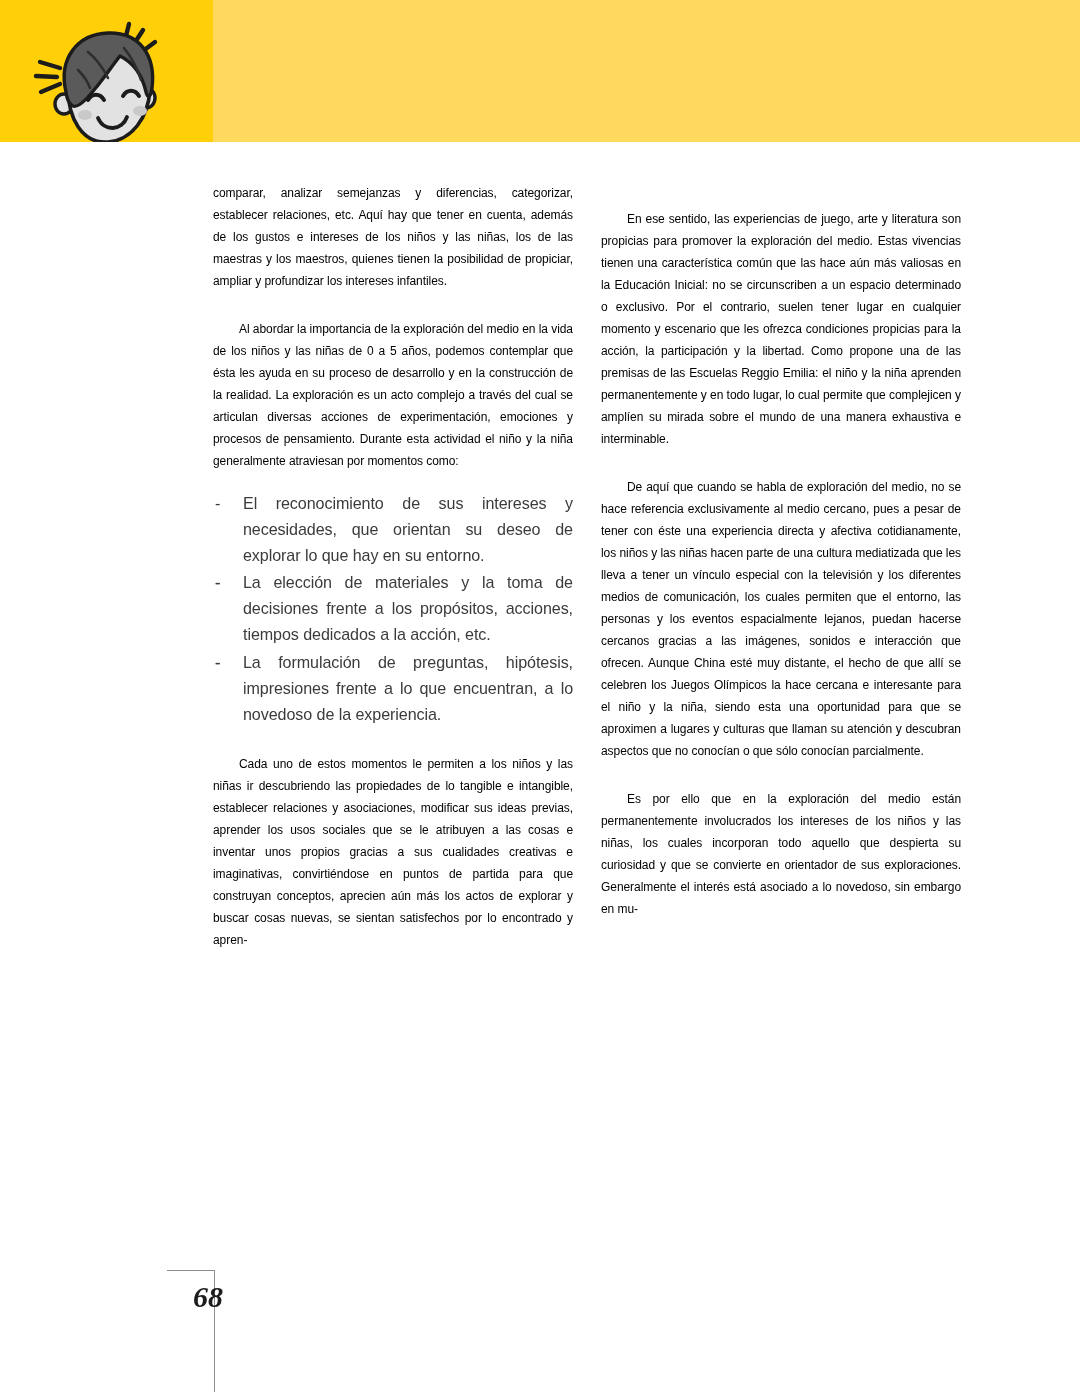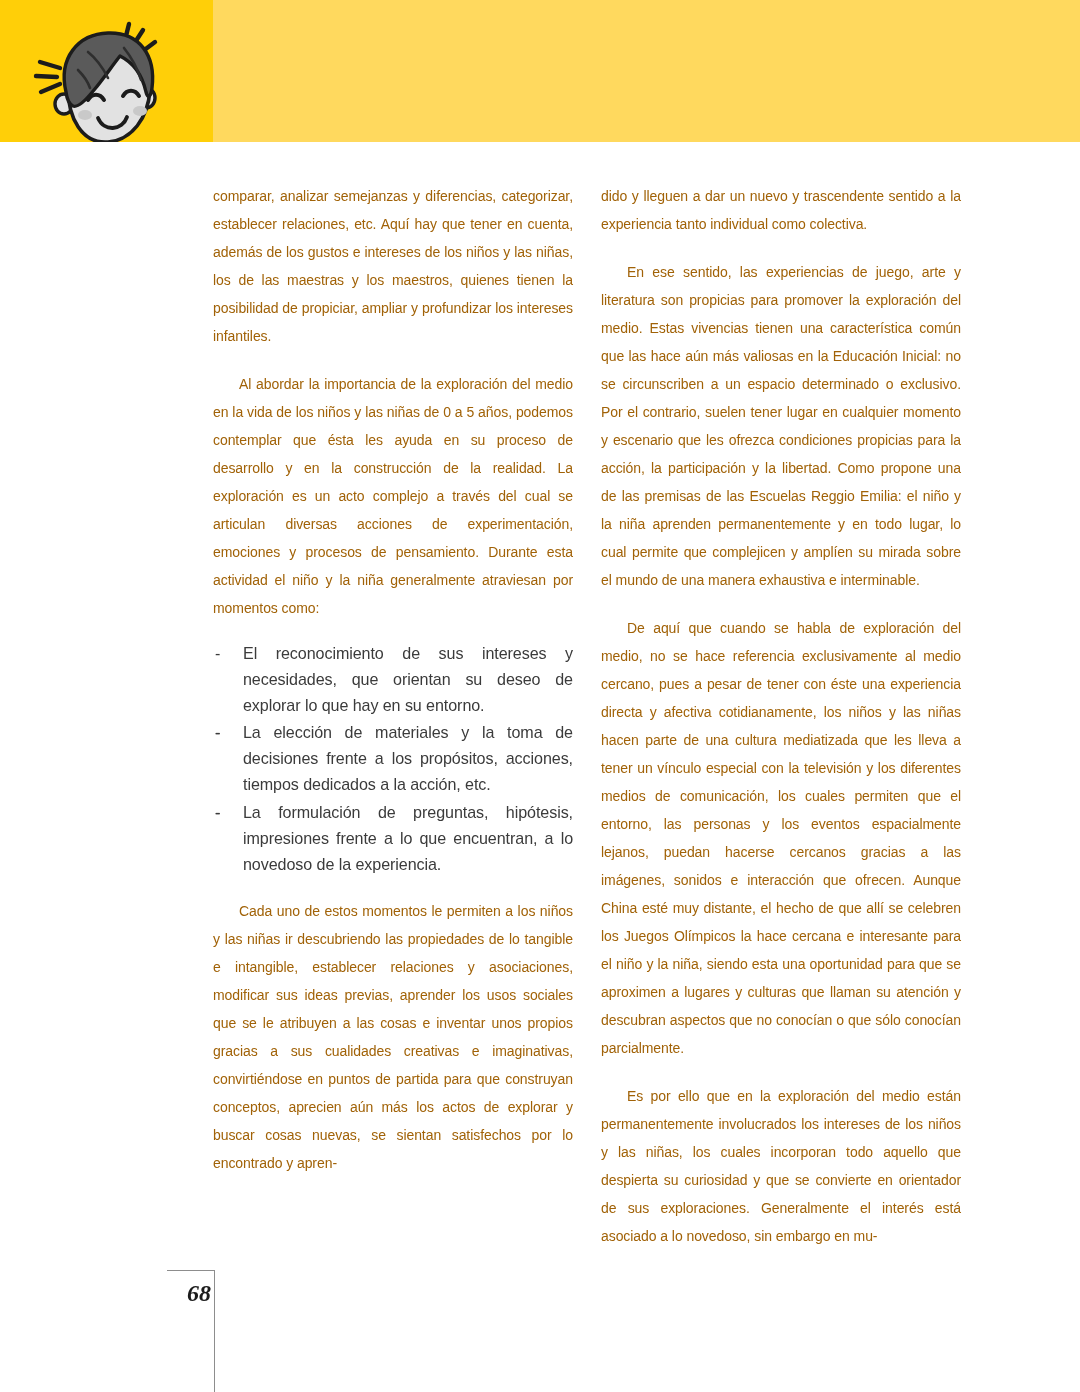--- a/index.html
+++ b/index.html
@@ -47,33 +47,33 @@
     width: 748px;
     height: 1080px;
     display: flex;
     gap: 28px;
   }
   .text-column {
     width: 360px;
   }
   .body-paragraph {
     margin: 0 0 0px 0;
-    font-size: 14px;
-    line-height: 28px;
-    color: #a16207;
+    font-size: 12px;
+    line-height: 22px;
+    color: #000000;
     text-align: justify;
     text-justify: inter-word;
     hyphens: none;
     letter-spacing: -0.005em;
   }
   .body-paragraph.indented {
     text-indent: 26px;
   }
   .body-paragraph.spaced-before {
-    margin-top: 20px;
+    margin-top: 26px;
   }
 
   
   .dash-list {
     margin: 18px 0 0 0;
     padding: 0;
     list-style: none;
   }
   .dash-list-item {
     position: relative;
@@ -113,27 +113,27 @@
   #folio-rule-vertical {
     position: absolute;
     top: 0; right: 0;
     width: 1px;
     height: 122px;
     background: #8d8d8d;
   }
   #folio-number {
     position: absolute;
     top: 10px;
-    left: 4px;
+    left: 16px;
     width: 40px;
     text-align: right;
     font-family: "Liberation Serif", serif;
     font-style: italic;
     font-weight: bold;
-    font-size: 24px;
+    font-size: 30px;
     color: #1c1c1c;
   }
 </style>
 </head>
 <body>
 
 <div id="page-header">
   <div id="header-accent-block"></div>
 
   <div id="header-illustration">
@@ -203,21 +203,20 @@
       <li class="dash-list-item">
         <span class="dash-marker">-</span>
         <span>La formulación de preguntas, hipótesis, impresiones frente a lo que encuentran, a lo novedoso de la experiencia.</span>
       </li>
     </ul>
 
     <p class="body-paragraph indented spaced-before">Cada uno de estos momentos le permiten a los niños y las niñas ir descubriendo las propiedades de lo tangible e intangible, establecer relaciones y asociaciones, modificar sus ideas previas, aprender los usos sociales que se le atribuyen a las cosas e inventar unos propios gracias a sus cualidades creativas e imaginativas, convirtiéndose en puntos de partida para que construyan conceptos, aprecien aún más los actos de explorar y buscar cosas nuevas, se sientan satisfechos por lo encontrado y apren-</p>
   </div>
 
   <div class="text-column">
-    <p class="body-paragraph">dido y lleguen a dar un nuevo y trascendente sentido a la experiencia tanto individual como colectiva.</p>
 
     <p class="body-paragraph indented spaced-before">En ese sentido, las experiencias de juego, arte y literatura son propicias para promover la exploración del medio. Estas vivencias tienen una característica común que las hace aún más valiosas en la Educación Inicial: no se circunscriben a un espacio determinado o exclusivo. Por el contrario, suelen tener lugar en cualquier momento y escenario que les ofrezca condiciones propicias para la acción, la participación y la libertad. Como propone una de las premisas de las Escuelas Reggio Emilia: el niño y la niña aprenden permanentemente y en todo lugar, lo cual permite que complejicen y amplíen su mirada sobre el mundo de una manera exhaustiva e interminable.</p>
 
     <p class="body-paragraph indented spaced-before">De aquí que cuando se habla de exploración del medio, no se hace referencia exclusivamente al medio cercano, pues a pesar de tener con éste una experiencia directa y afectiva cotidianamente, los niños y las niñas hacen parte de una cultura mediatizada que les lleva a tener un vínculo especial con la televisión y los diferentes medios de comunicación, los cuales permiten que el entorno, las personas y los eventos espacialmente lejanos, puedan hacerse cercanos gracias a las imágenes, sonidos e interacción que ofrecen. Aunque China esté muy distante, el hecho de que allí se celebren los Juegos Olímpicos la hace cercana e interesante para el niño y la niña, siendo esta una oportunidad para que se aproximen a lugares y culturas que llaman su atención y descubran aspectos que no conocían o que sólo conocían parcialmente.</p>
 
     <p class="body-paragraph indented spaced-before">Es por ello que en la exploración del medio están permanentemente involucrados los intereses de los niños y las niñas, los cuales incorporan todo aquello que despierta su curiosidad y que se convierte en orientador de sus exploraciones. Generalmente el interés está asociado a lo novedoso, sin embargo en mu-</p>
   </div>
 
 </div>
 

